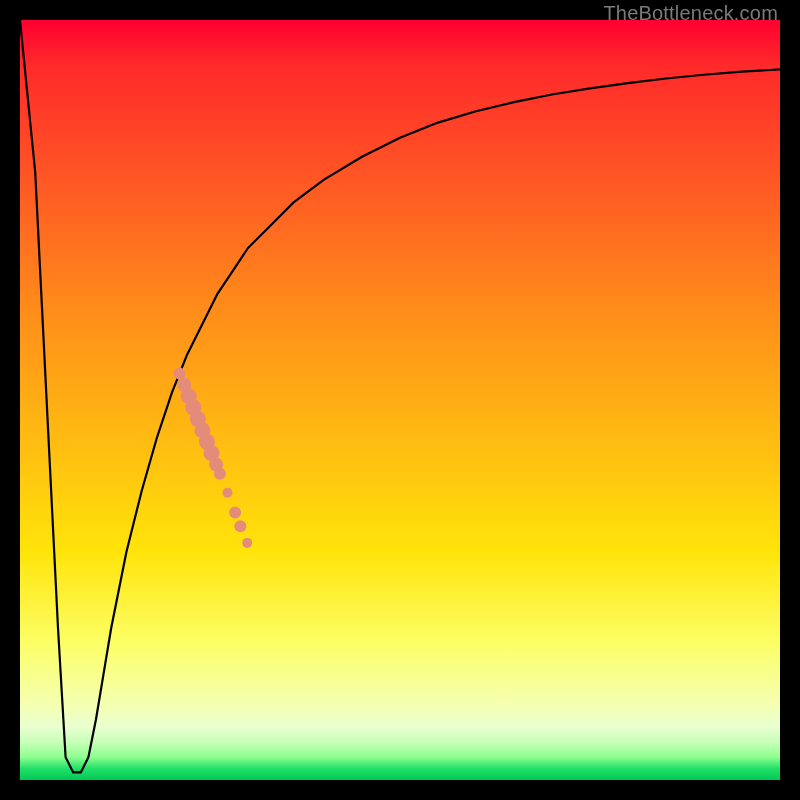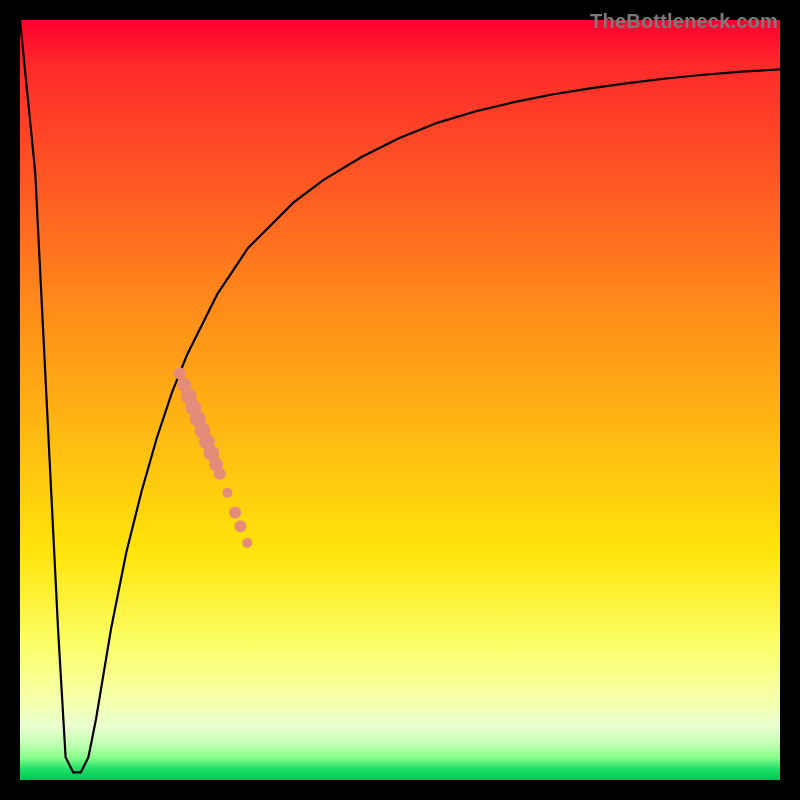--- a/index.html
+++ b/index.html
@@ -40,24 +40,23 @@
       #22e06a 98.5%,
       #00c853 100%
     );
   }
   .attribution {
     position: absolute;
     top: 2px;
     right: 22px;
     color: #7a7a7a;
     font-size: 20px;
-    font-weight: 700;
+    font-weight: 400;
     letter-spacing: 0.2px;
     user-select: none;
-    margin-top: 8px;
   }
   svg.curve {
     position: absolute;
     left: 0;
     top: 0;
     width: 760px;
     height: 760px;
     overflow: visible;
   }
 </style>

